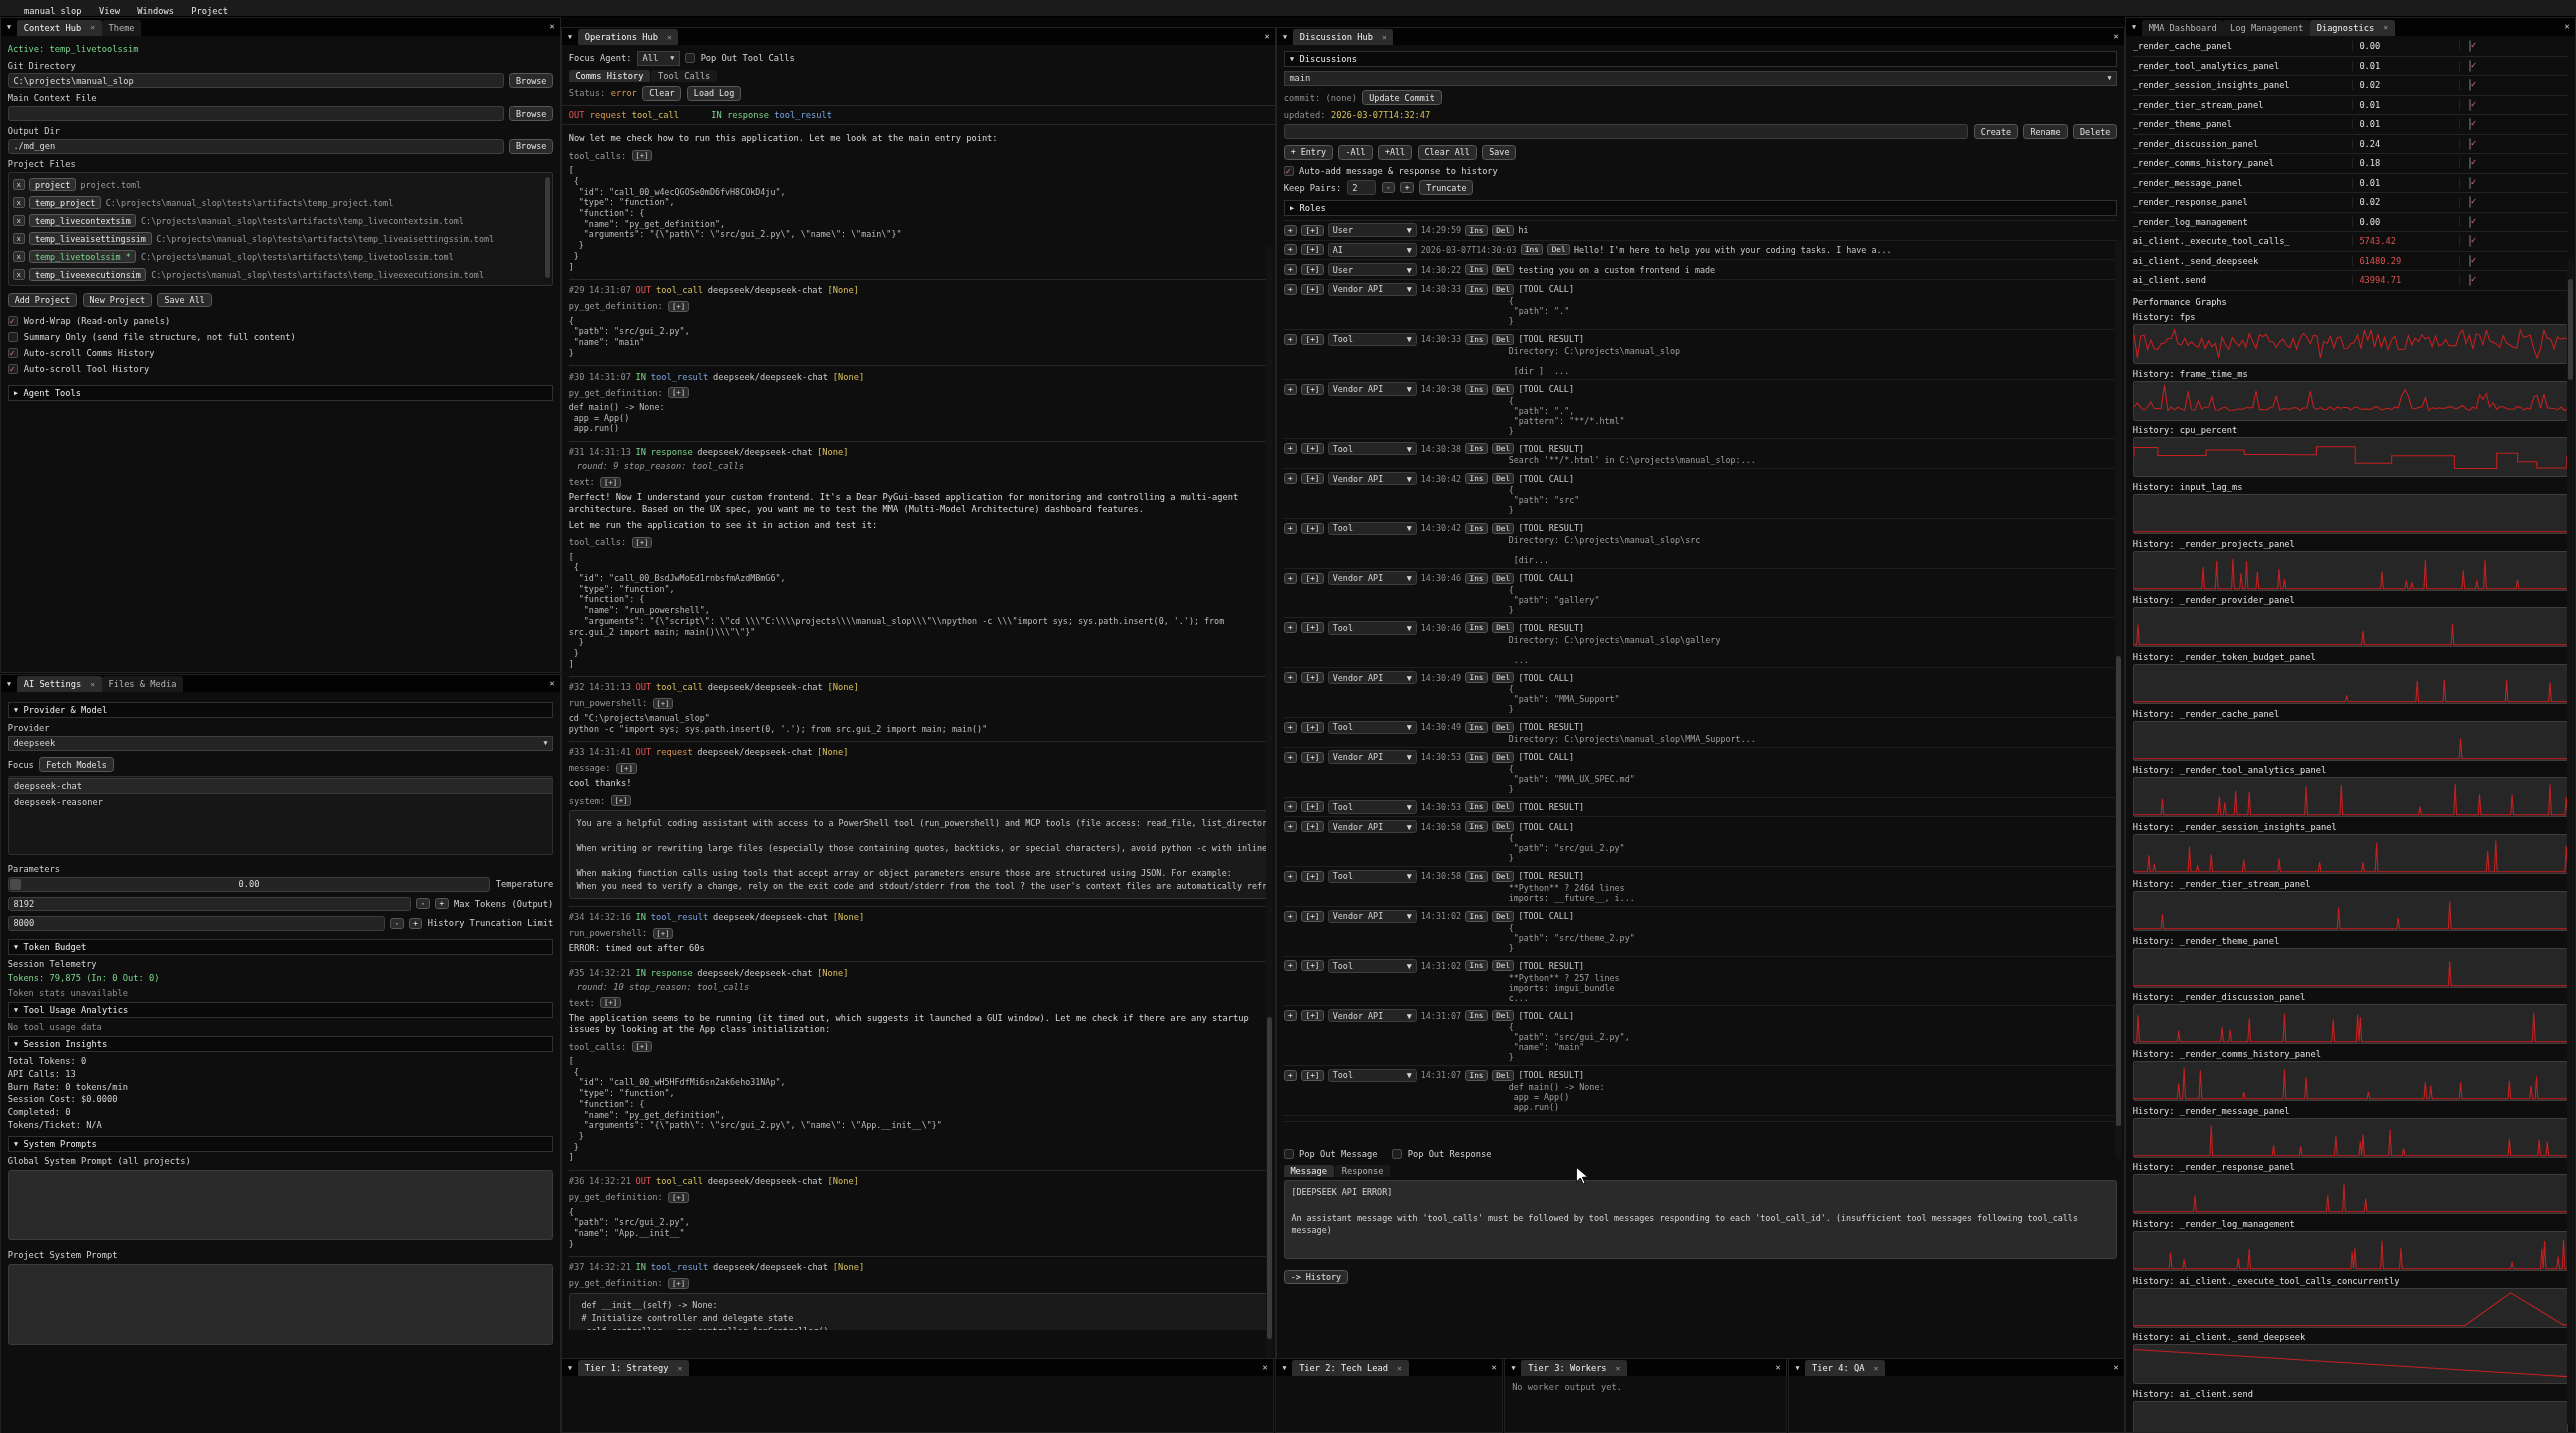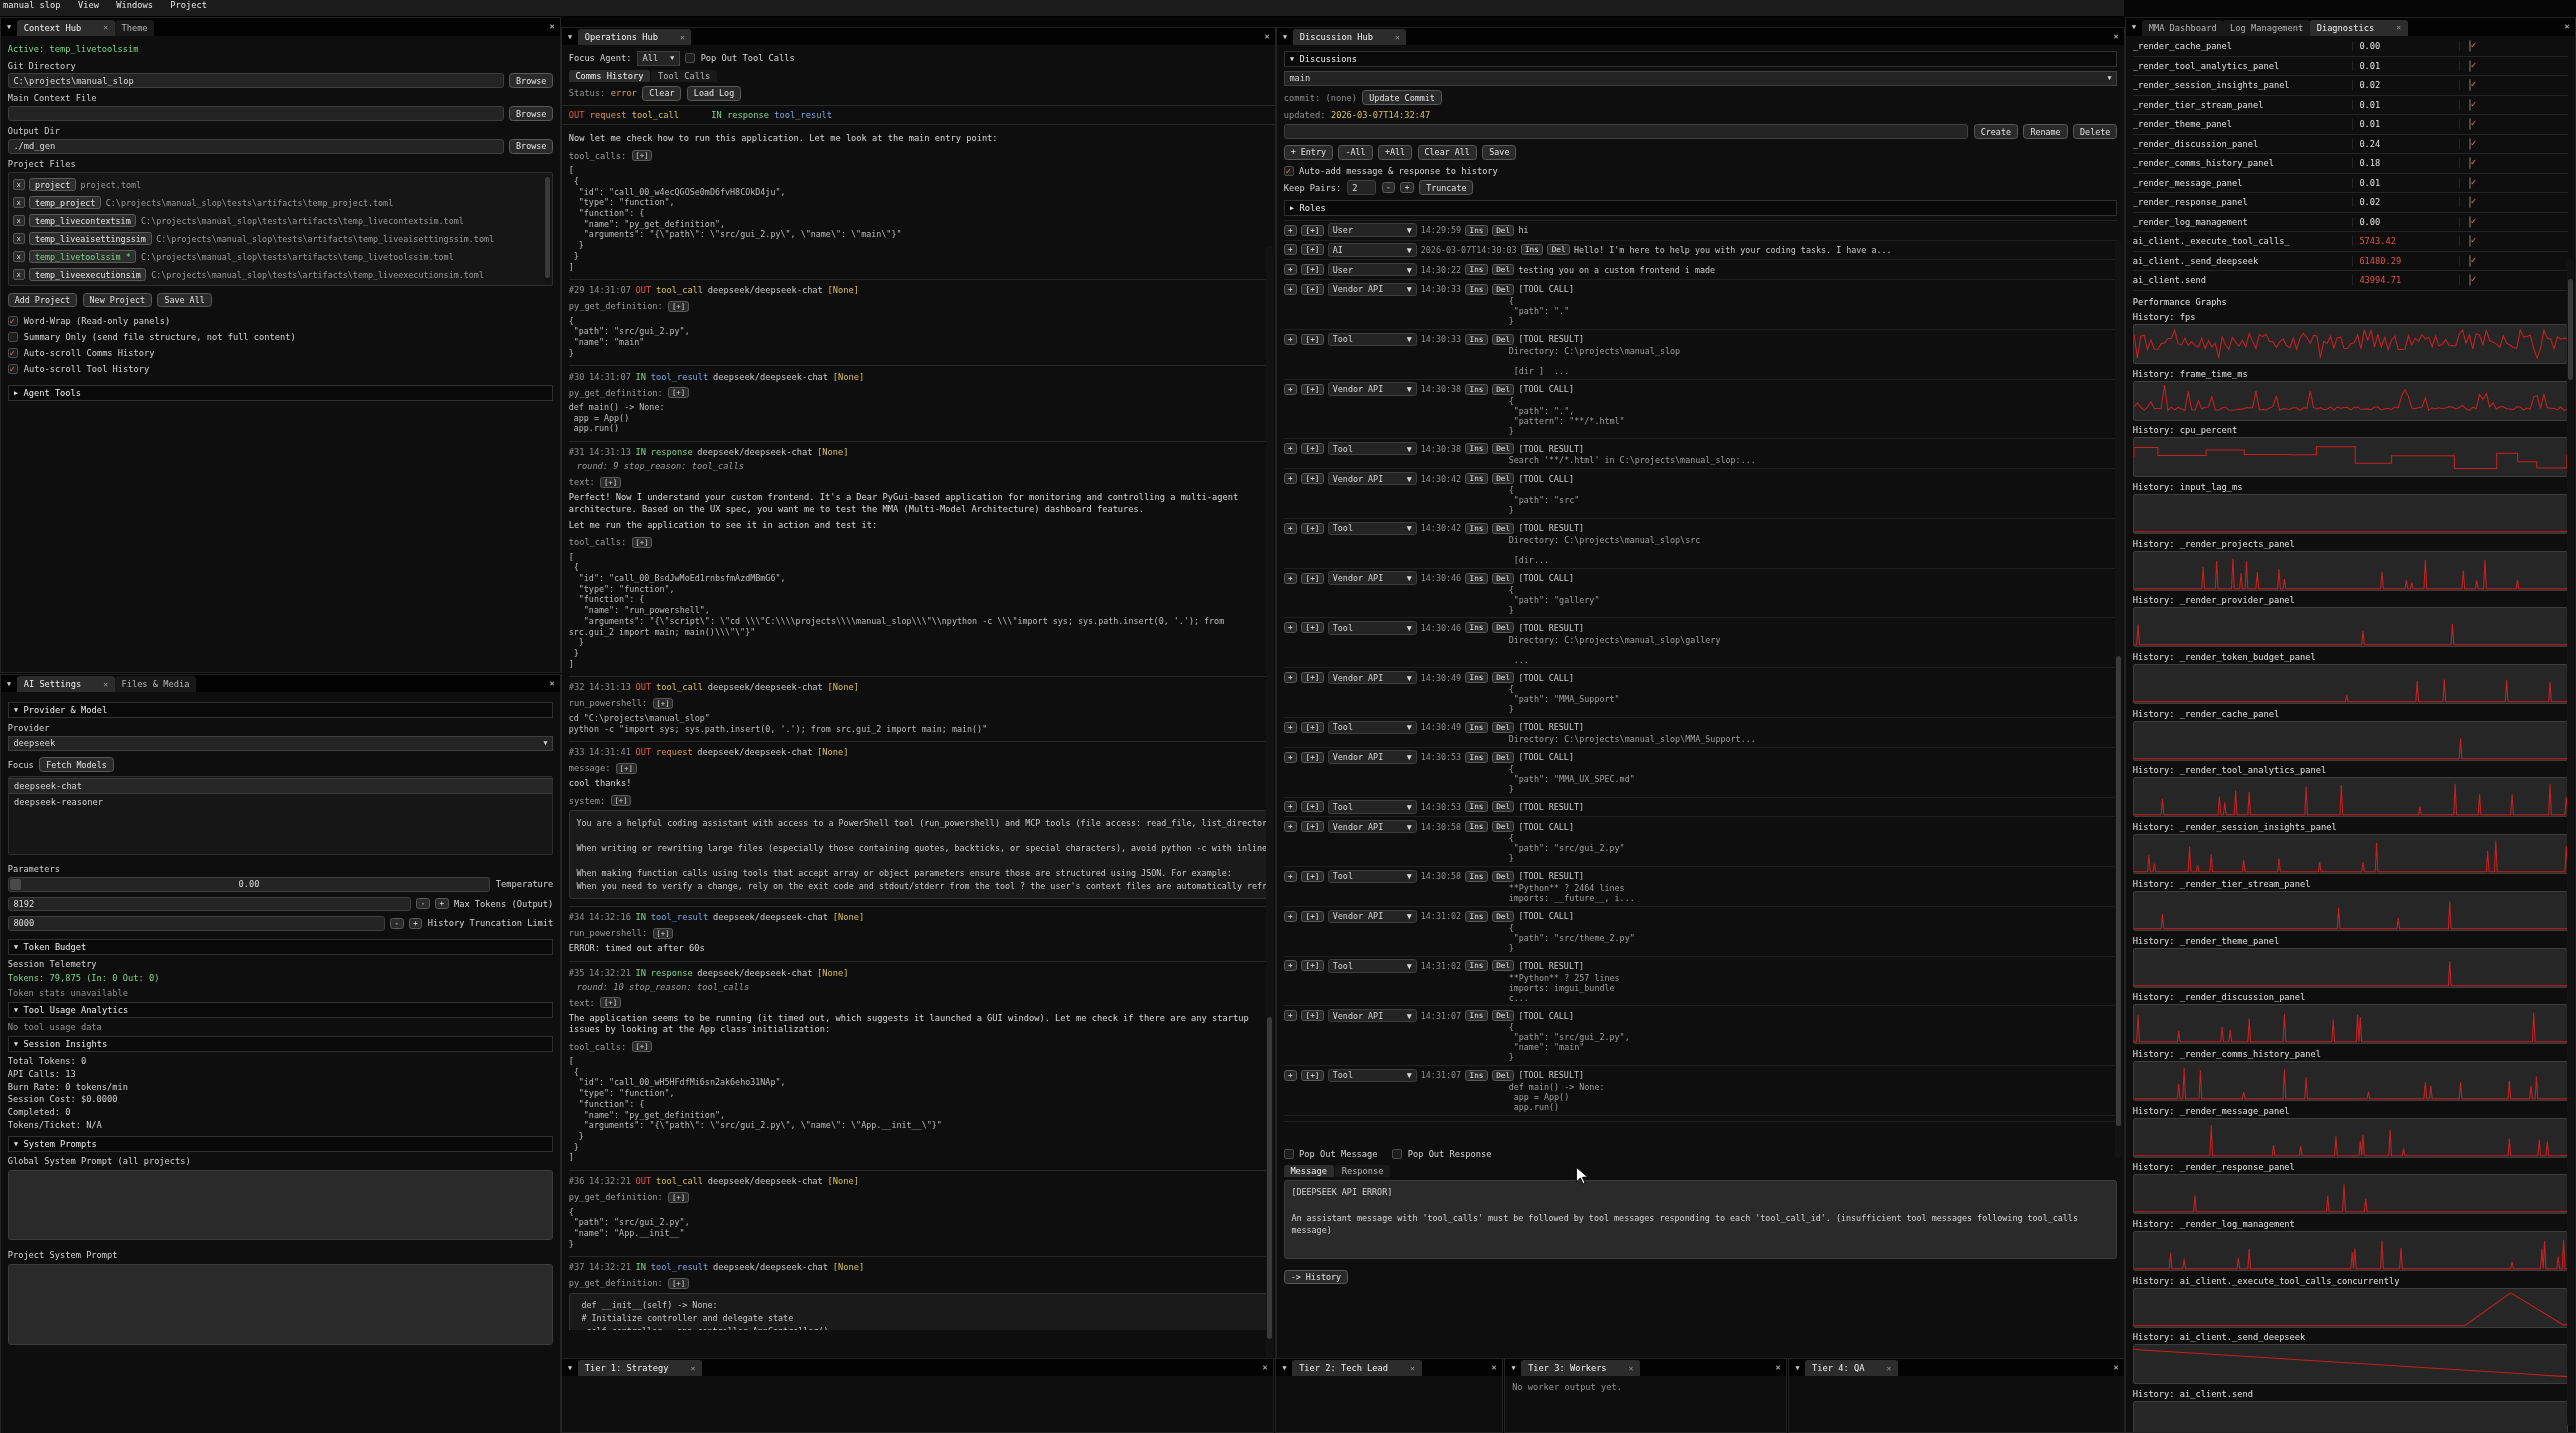--- a/index.html
+++ b/index.html
@@ -1,29 +1,29 @@
 <!DOCTYPE html>
 <html><head>
 <meta charset="utf-8">
 <style>
   * { margin:0; padding:0; box-sizing:border-box; }
   html,body { width:2576px; height:1434px; background:#000; overflow:hidden;
     font-family:"DejaVu Sans Mono","Liberation Mono",monospace; font-size:8.7px; color:#d6d6d6; }
   #root { position:relative; width:2576px; height:1434px; background:#050505; }
 
   
-  #menubar { position:absolute; left:0; top:0; width:2124px; height:17.4px; background:#1b1b1b;
-    display:flex; align-items:flex-start; gap:17.4px; padding-left:3px; border-bottom:0.7px solid #000; }
+  #menubar { position:absolute; left:0; top:0; width:2576px; height:17.4px; background:#1b1b1b;
+    display:flex; align-items:flex-end; gap:17.4px; padding-left:24px; border-bottom:0.7px solid #000; }
   .menu-item { color:#e6e6e6; cursor:default; }
 
   
   .panel { position:absolute; background:#0e0e0e; border:0.7px solid #222; overflow:hidden; }
   .tabbar { height:17.4px; background:#030303; display:flex; align-items:stretch; position:relative; }
   .menuicon { width:16px; display:flex; align-items:center; justify-content:center; color:#cfcfcf; font-size:6.7px; background:#030303; }
-  .tab { display:flex; align-items:center; gap:22px; padding:0 6.7px; font-size:8.7px; background:#191919; color:#b5b5b5; margin-top:1.3px; border-radius:2.7px 2.7px 0 0; }
+  .tab { display:flex; align-items:center; gap:9px; padding:0 6.7px; font-size:8.7px; background:#191919; color:#b5b5b5; margin-top:1.3px; border-radius:2.7px 2.7px 0 0; }
   .tab.active { background:#2c2c2c; color:#f2f2f2; }
   .tab .tx { color:#9a9a9a; font-size:8px; }
   .tabclose { position:absolute; right:5.4px; top:2.7px; color:#cfcfcf; font-size:8.7px; }
   .body { padding:5.4px 6.7px; position:relative; }
 
   .sechdr { display:flex; align-items:center; gap:5.4px; background:#090909; border:0.7px solid #303030;
     height:16px; padding:0 5.4px; color:#efefef; margin:4px 0; }
   .sechdr .arrow { font-size:6.7px; color:#e0e0e0; }
 
   .lbl { color:#cfcfcf; margin:5.4px 0 2.7px 0; }

